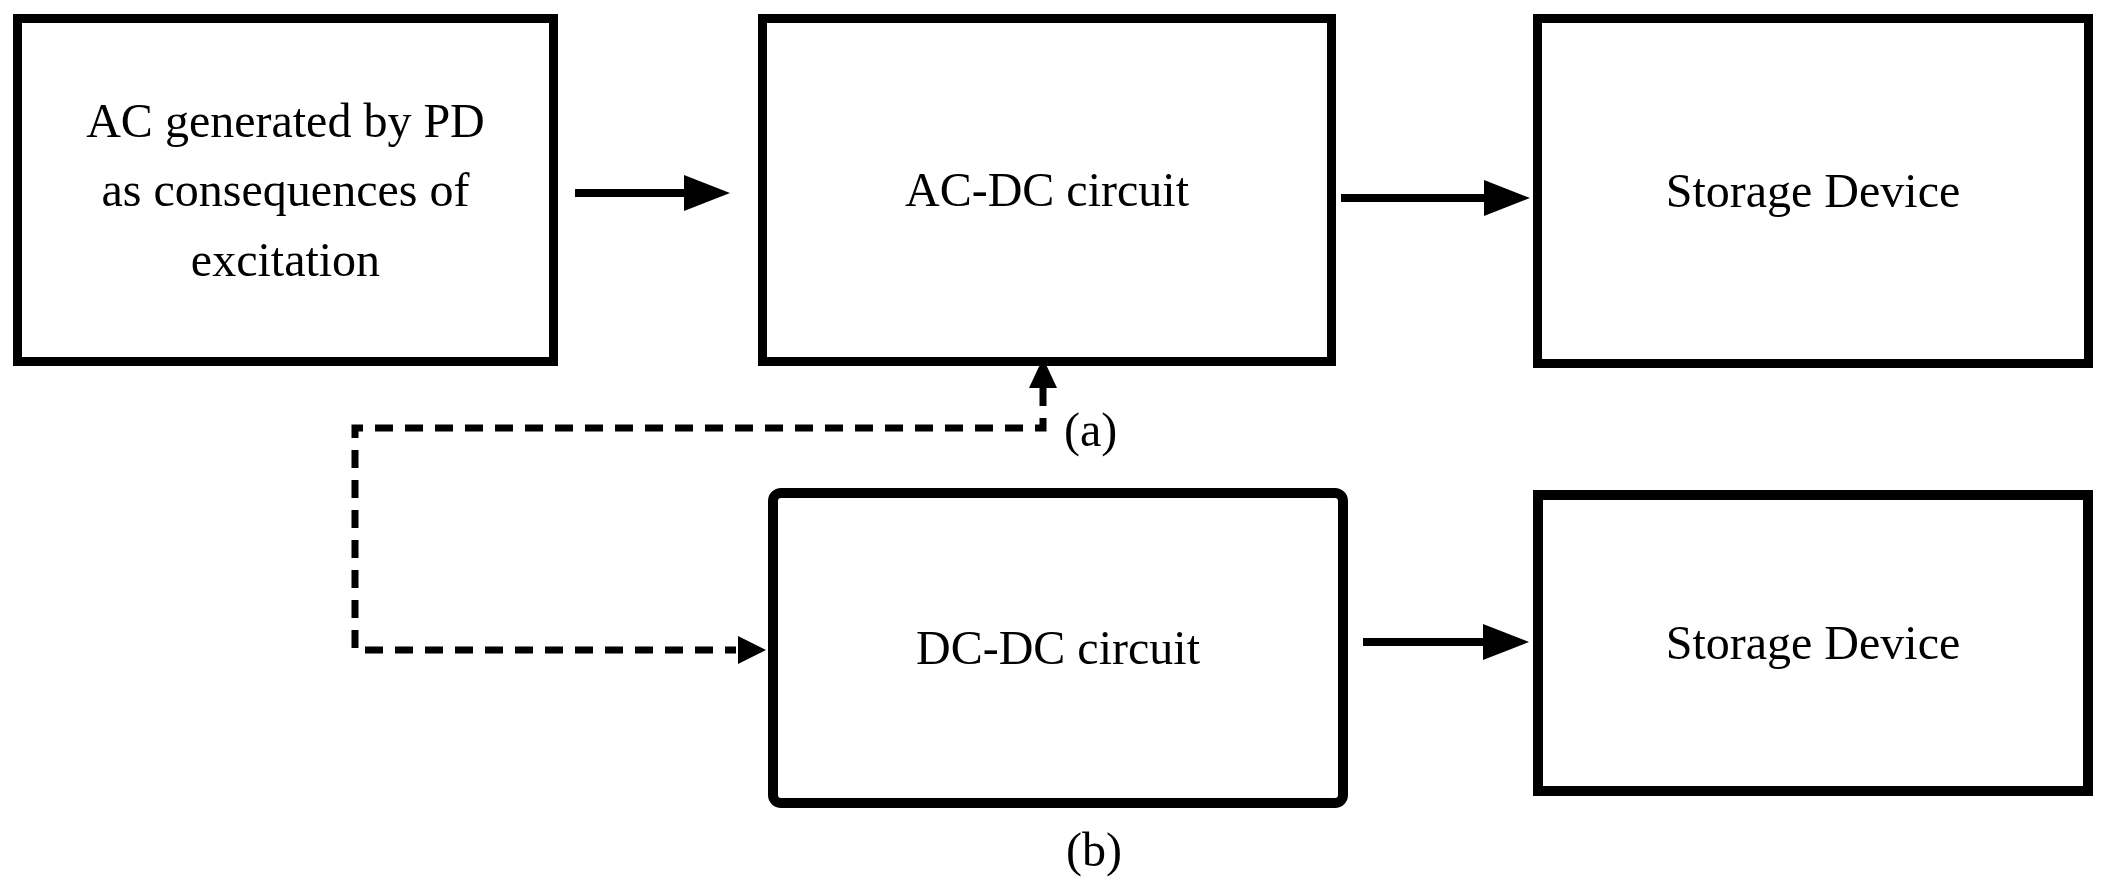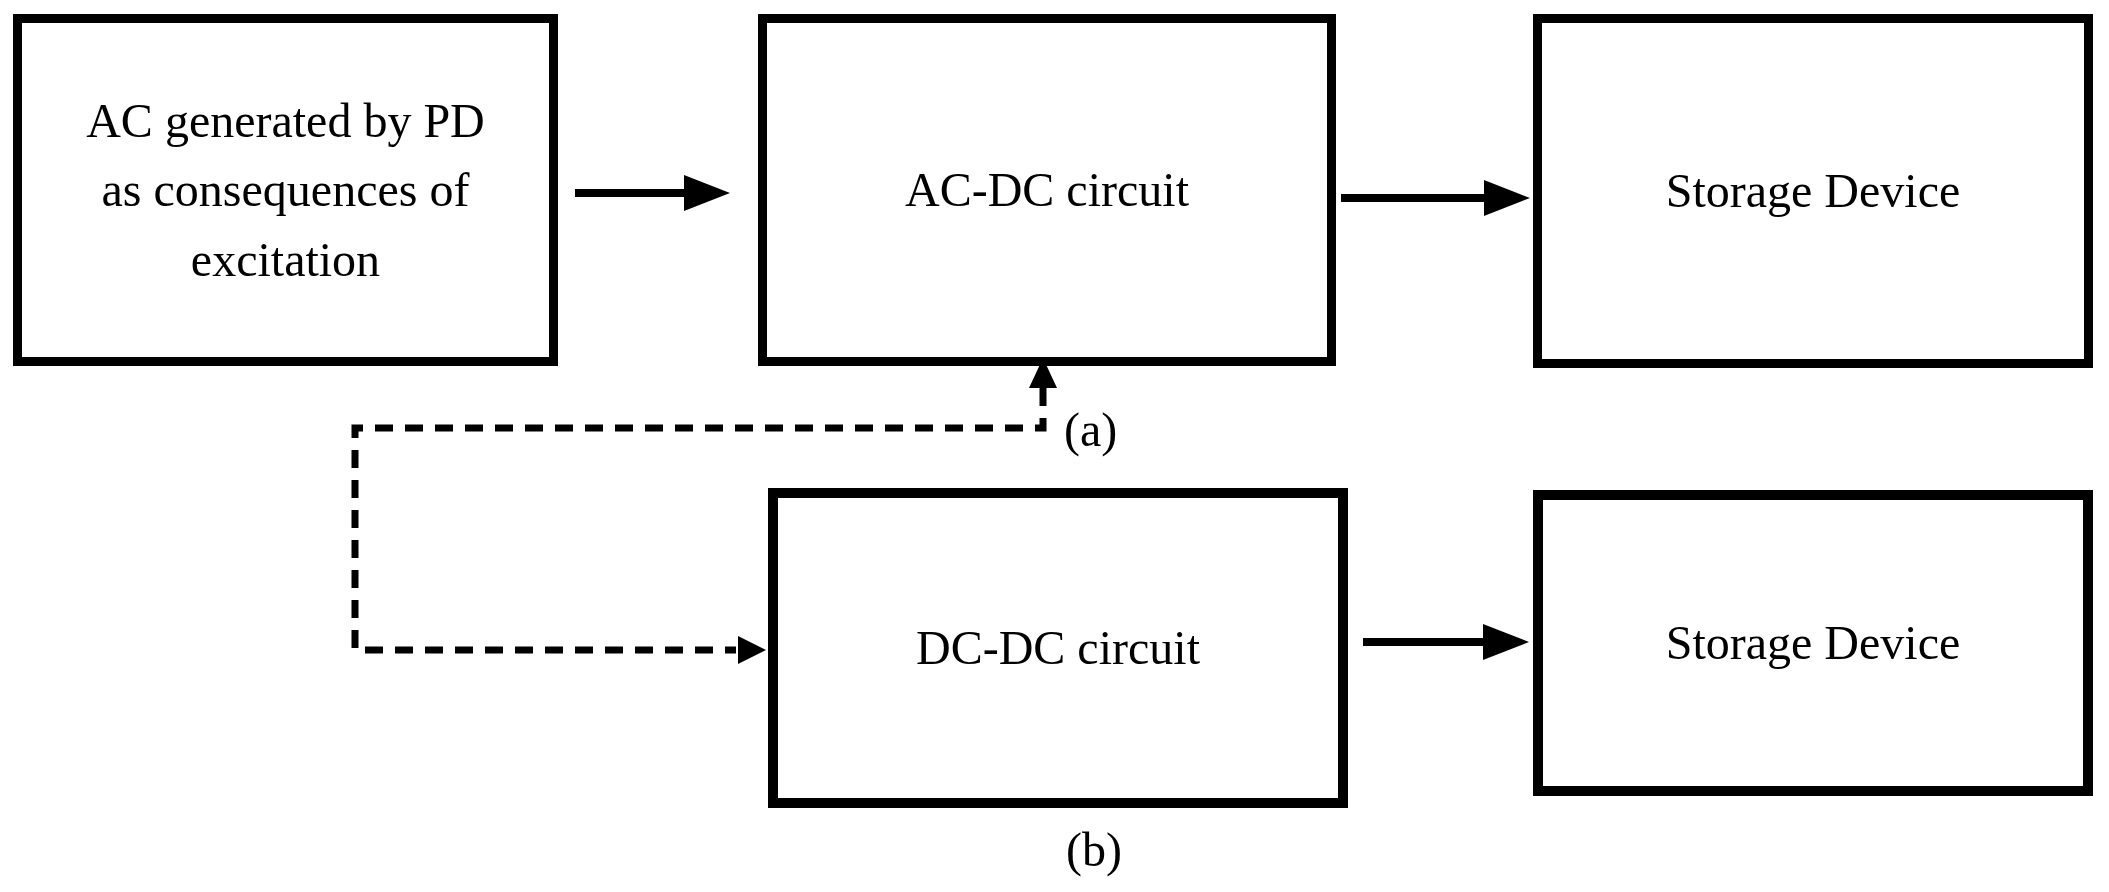--- a/index.html
+++ b/index.html
@@ -47,21 +47,21 @@
     align-items: center;
     justify-content: center;
     text-align: center;
     font-size: 48px;
     line-height: 1.45;
     white-space: pre-line;
   }
   .node-source    { left: 13px;   top: 14px;  width: 545px; height: 352px; }
   .node-acdc      { left: 758px;  top: 14px;  width: 578px; height: 352px; }
   .node-storage-a { left: 1533px; top: 14px;  width: 560px; height: 354px; }
-  .node-dcdc      { left: 768px;  top: 488px; width: 580px; height: 320px; border-width: 10px; }
+  .node-dcdc      { left: 768px;  top: 488px; width: 580px; height: 320px; border-width: 10px; border-radius: 13px; }
   .node-storage-b { left: 1533px; top: 490px; width: 560px; height: 306px; border-width: 10px; }
   .sublabel {
     position: absolute;
     font-size: 48px;
     line-height: 1;
     color: #000000;
   }
   .sublabel-a { left: 1064px; top: 406px; }
   .sublabel-b { left: 1066px; top: 826px; }
 </style>

